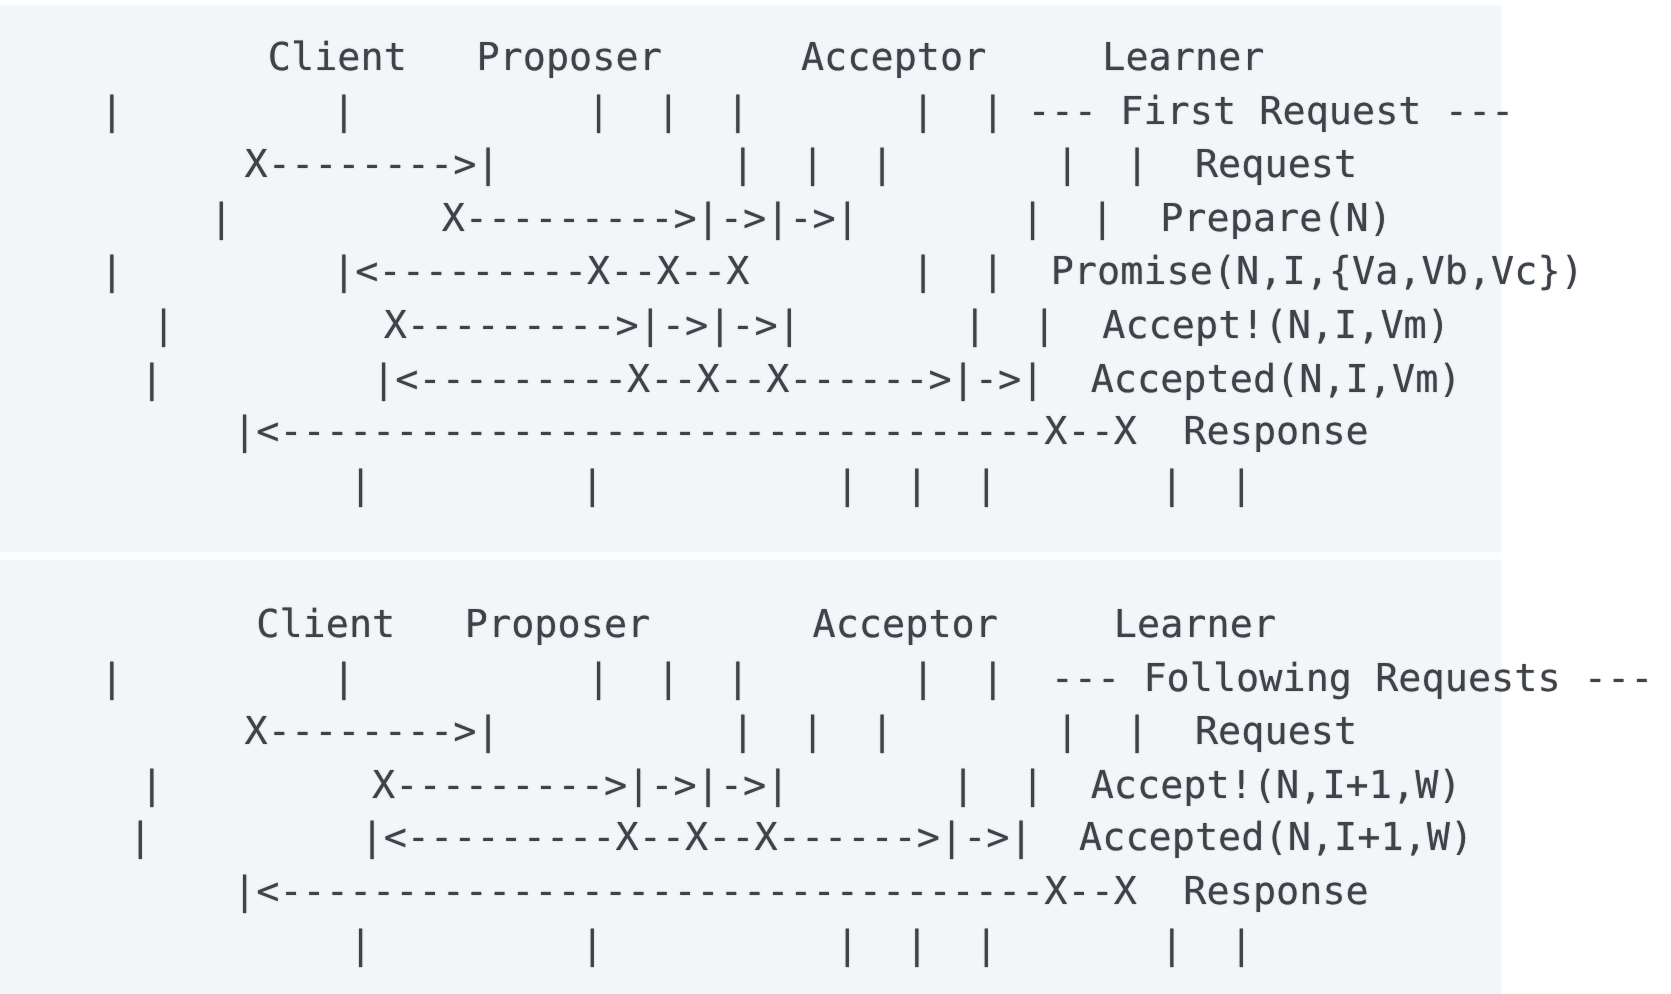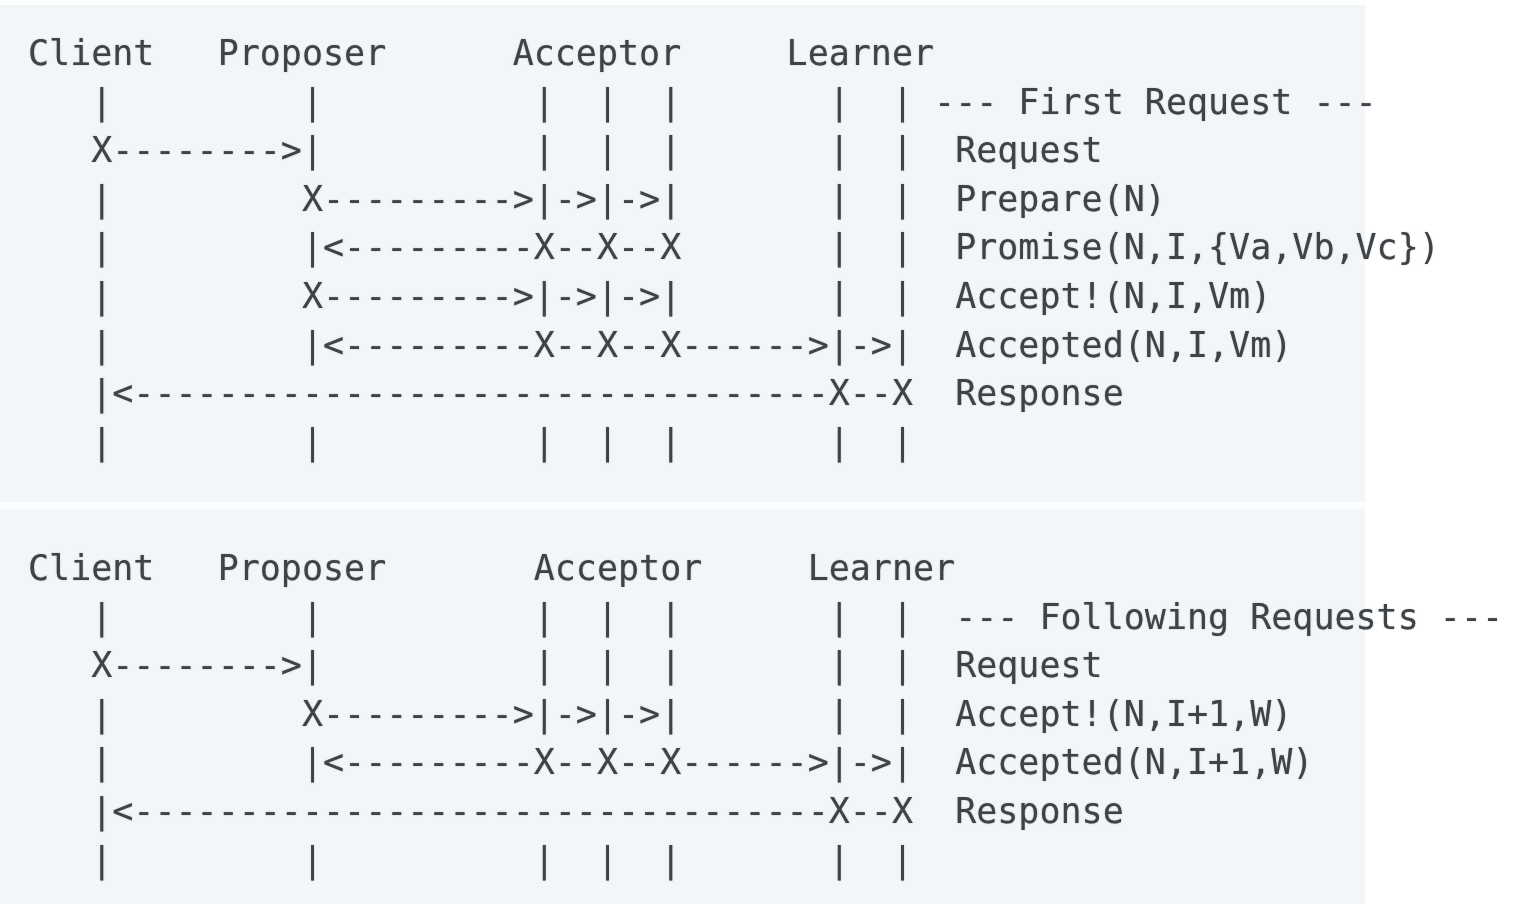--- a/index.html
+++ b/index.html
@@ -8,20 +8,21 @@
     width: 1519px;
     height: 904px;
     overflow: hidden;
     background: #ffffff;
   }
   .stage {
     position: relative;
     width: 1365px;
     height: 904px;
     background: #fdfefe;
+    text-align: center;
   }
   .panel {
     position: absolute;
     left: 0;
     right: 0;
     background: #f3f6f8;
   }
   .panel-first {
     top: 5px;
     height: 497px;

